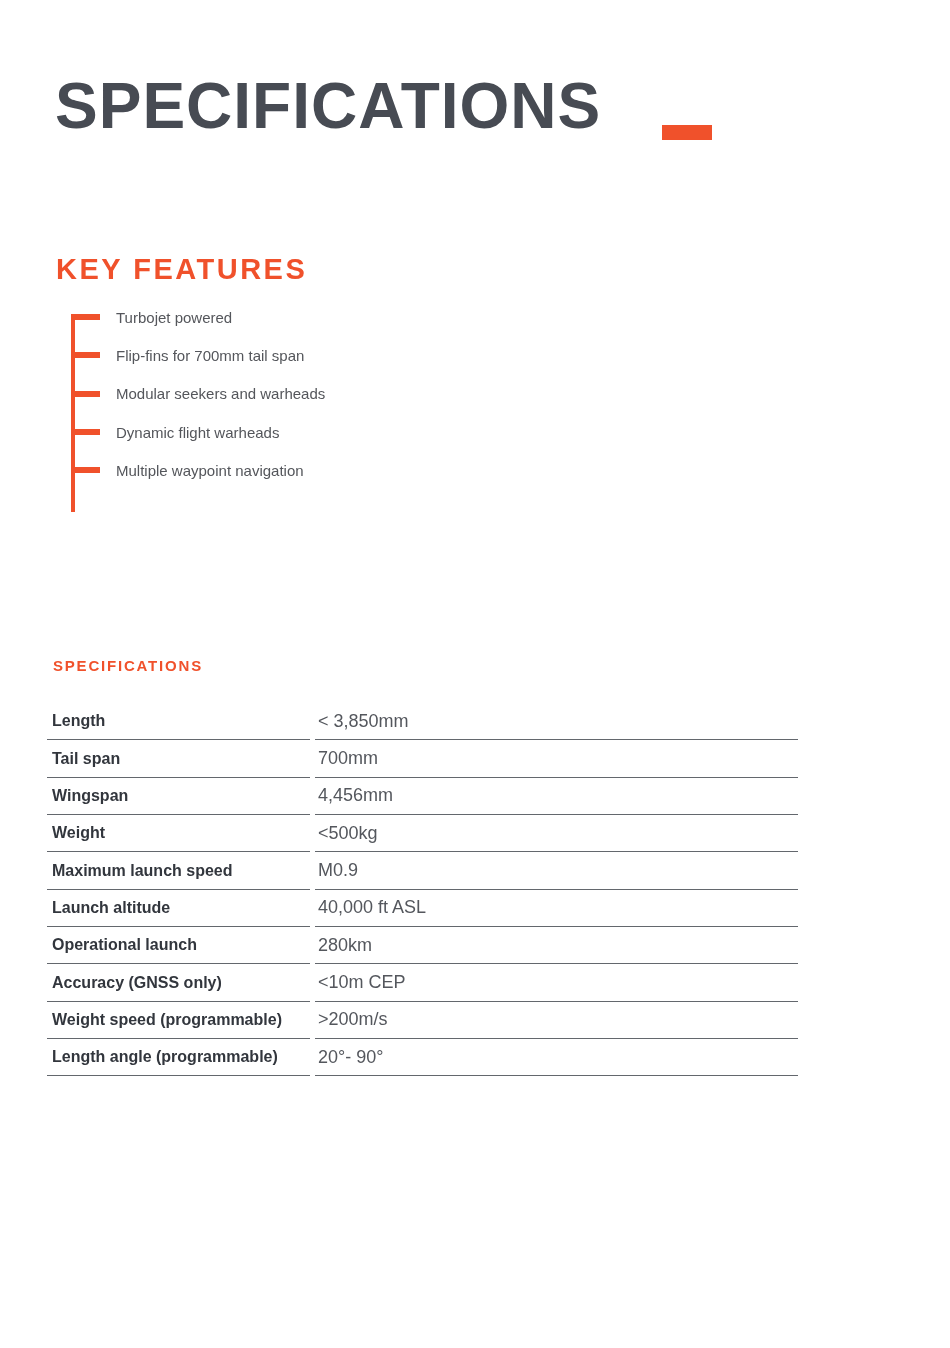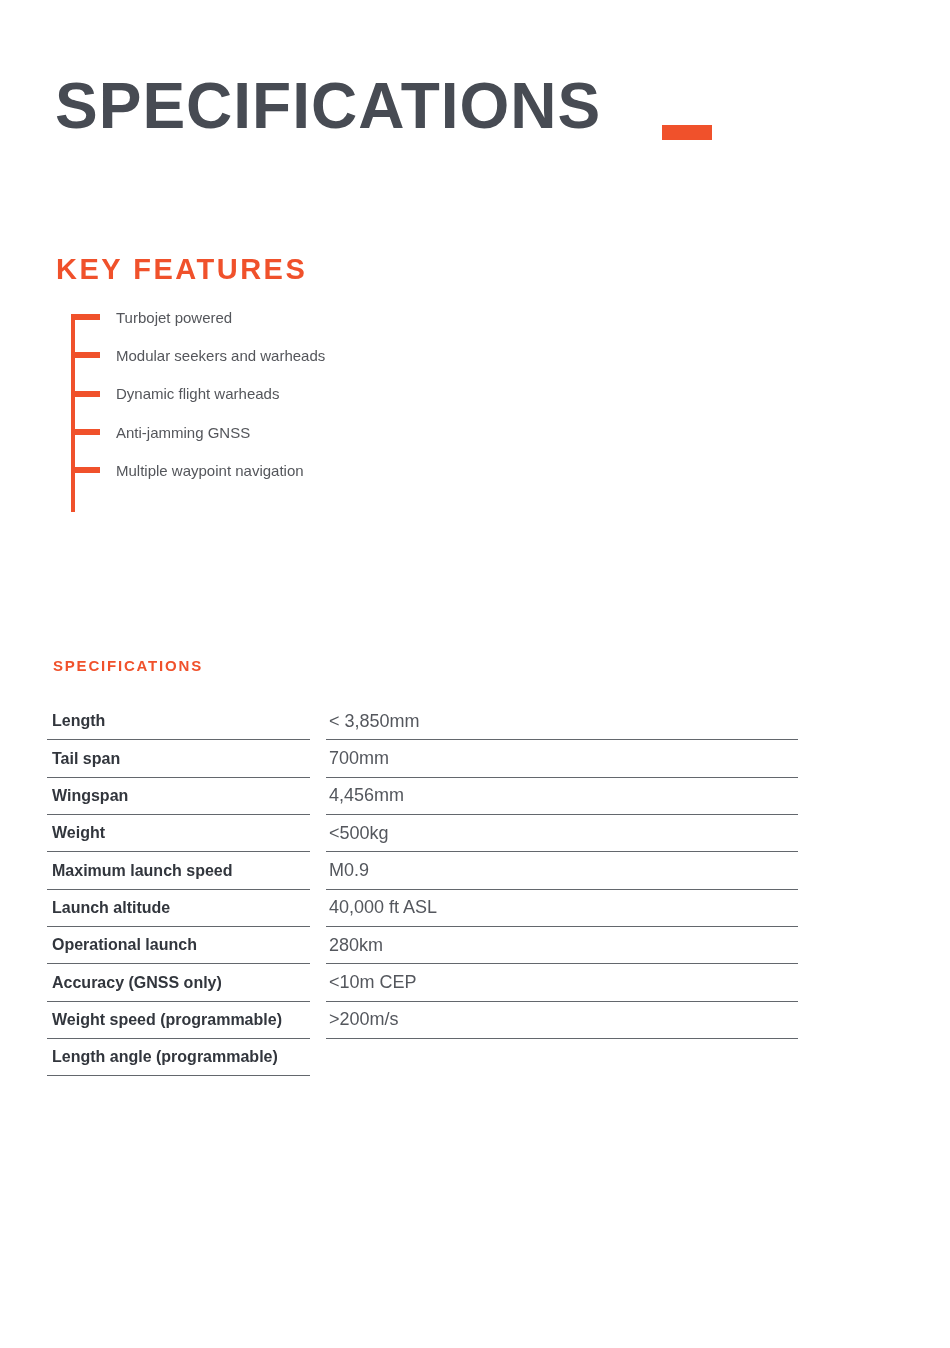--- a/index.html
+++ b/index.html
@@ -95,21 +95,21 @@
   }
   .spec-table {
     position: absolute;
     left: 47px;
     top: 703px;
     width: 841px;
   }
   .spec-row {
     display: flex;
     height: 37.35px;
-    column-gap: 16px;
+    column-gap: 5px;
   }
   .spec-label, .spec-value {
     display: flex;
     align-items: center;
     border-bottom: 1.5px solid #63676d;
     box-sizing: border-box;
   }
   .spec-label {
     width: 263px;
     padding-left: 5px;
@@ -136,29 +136,29 @@
 
   <ul class="features">
     <div class="features-vbar"></div>
 
   <li class="feature-item">
         <span class="feature-tick"></span>
         <span>Turbojet powered</span>
       </li>
       <li class="feature-item">
         <span class="feature-tick"></span>
+        <span>Flip-fins for 700mm tail span</span>
+      </li>
+      <li class="feature-item">
+        <span class="feature-tick"></span>
         <span>Modular seekers and warheads</span>
       </li>
       <li class="feature-item">
         <span class="feature-tick"></span>
         <span>Dynamic flight warheads</span>
-      </li>
-      <li class="feature-item">
-        <span class="feature-tick"></span>
-        <span>Anti-jamming GNSS</span>
       </li>
       <li class="feature-item">
         <span class="feature-tick"></span>
         <span>Multiple waypoint navigation</span>
       </li>
     </ul>
 
   <h3 class="spec-heading">SPECIFICATIONS</h3>
 
   <div class="spec-table">
@@ -194,16 +194,17 @@
       <div class="spec-row">
         <div class="spec-label">Accuracy (GNSS only)</div>
         <div class="spec-value">&lt;10m CEP</div>
       </div>
       <div class="spec-row">
         <div class="spec-label">Weight speed (programmable)</div>
         <div class="spec-value">&gt;200m/s</div>
       </div>
       <div class="spec-row">
         <div class="spec-label">Length angle (programmable)</div>
+        <div class="spec-value">20°- 90°</div>
       </div>
     </div>
 
 </div>
 
 </body></html>

